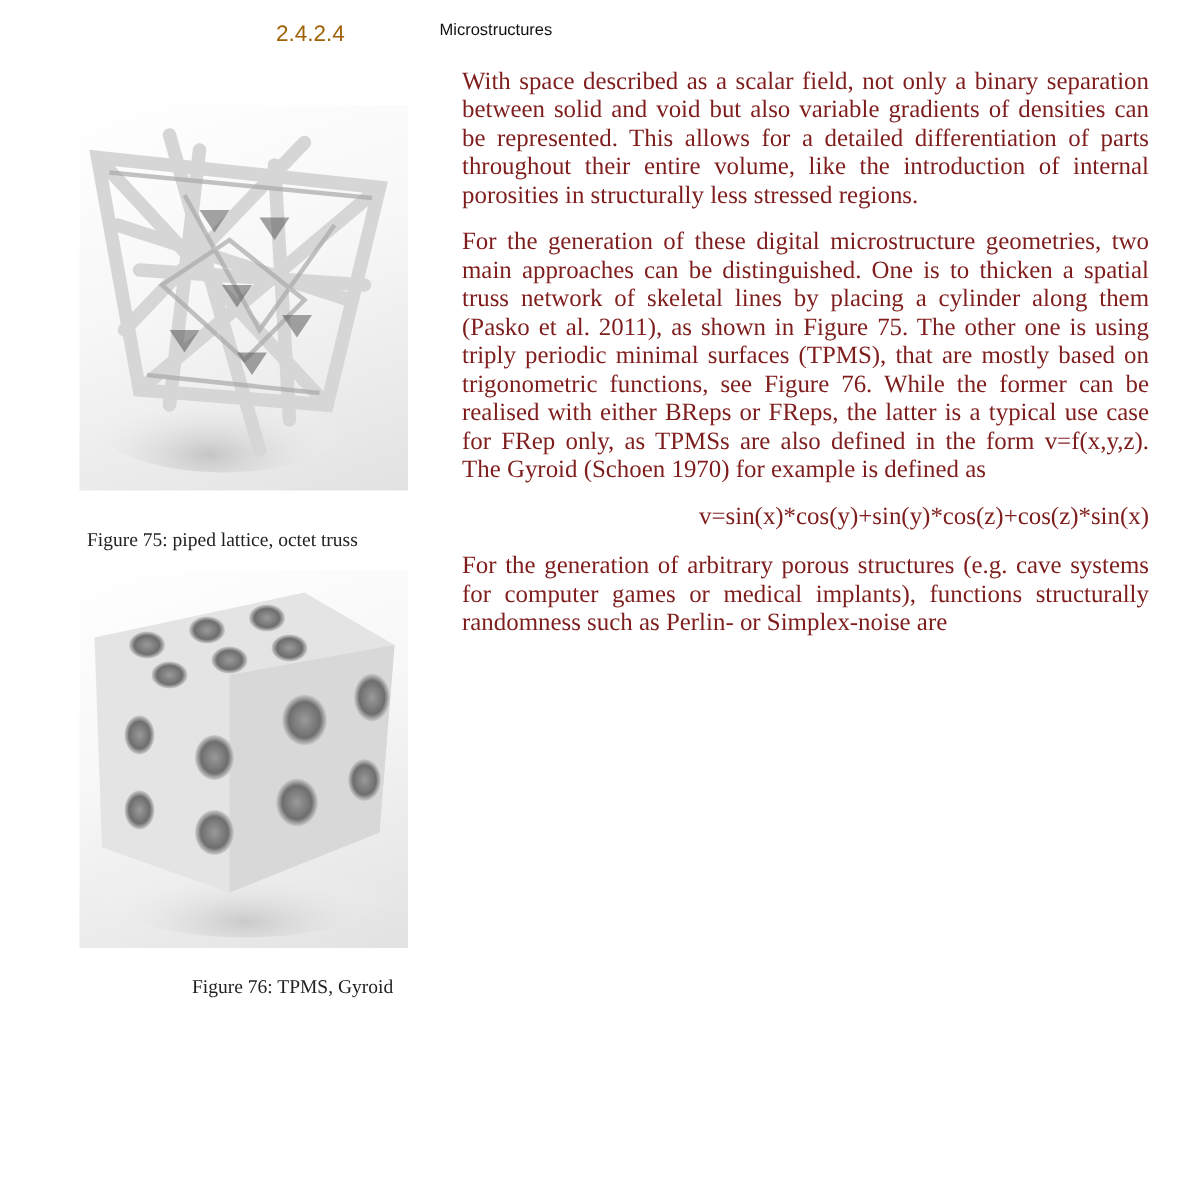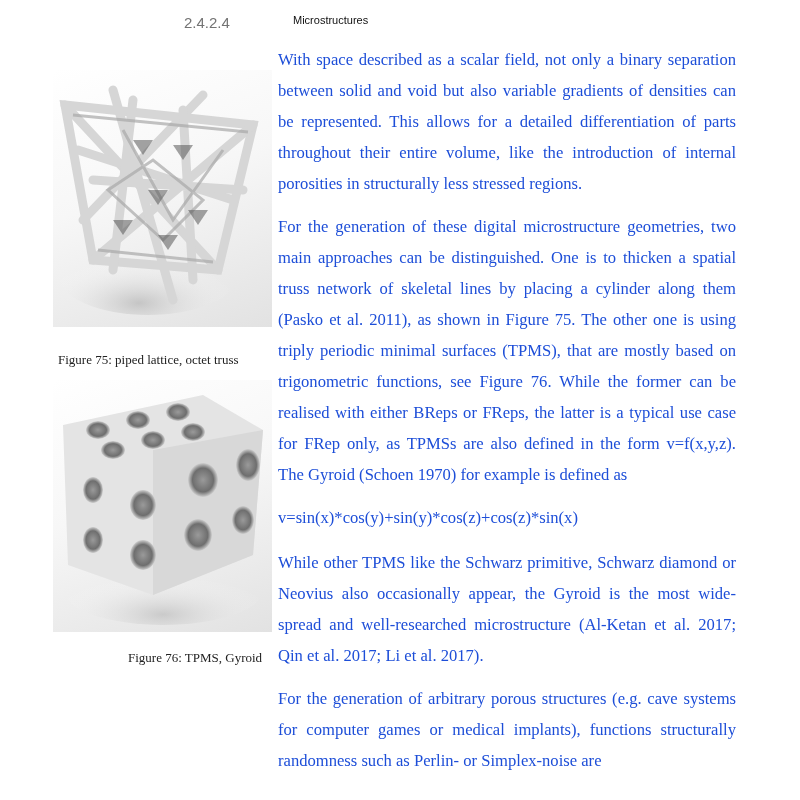--- a/index.html
+++ b/index.html
@@ -1,31 +1,31 @@
 <!DOCTYPE html>
 <html><head>
 <meta charset="utf-8">
 <style>
   html, body { margin: 0; padding: 0; background: #ffffff; }
   body { width: 800px; height: 800px; position: relative; overflow: hidden; color: #1a1a1a; }
   .heading-num {
     position: absolute; left: 184px; top: 14px;
-    font-family: "Liberation Sans", sans-serif; font-size: 15px; color: #737373;
+    font-family: "Liberation Sans", sans-serif; font-size: 15px; color: #a16207;
   }
   .heading-title {
     position: absolute; left: 293px; top: 14px;
     font-family: "Liberation Sans", sans-serif; font-size: 11px; color: #111;
   }
   .body-col {
-    position: absolute; left: 278px; top: 44px; width: 458px;
-    font-family: "Liberation Serif", serif; font-size: 16.6px; line-height: 31px; color: #1d4ed8;
+    position: absolute; left: 308px; top: 44px; width: 458px;
+    font-family: "Liberation Serif", serif; font-size: 16.6px; line-height: 19px; color: #7f1d1d;
   }
   .para { margin: 0 0 12px 0; text-align: justify; }
   .formula {
-    text-align: left; margin: 12px 0 14px 0;
+    text-align: right; margin: 12px 0 14px 0;
     font-family: "Liberation Serif", serif; font-size: 16.6px;
   }
   .figure-img {
     position: absolute; left: 53px; width: 219px; overflow: hidden;
     background: linear-gradient(160deg, #ffffff 0%, #f7f7f7 45%, #e2e2e2 100%);
   }
   #fig75 { top: 70px; height: 257px; }
   #fig76 { top: 380px; height: 252px; }
   .caption {
     position: absolute; font-family: "Liberation Serif", serif; font-size: 13px; color: #222; white-space: nowrap;
@@ -103,15 +103,14 @@
       <ellipse cx="190" cy="140" rx="11" ry="14"></ellipse>
     </g>
   </svg>
 </div>
 <div class="caption" id="cap76">Figure 76: TPMS, Gyroid</div>
 
 <div class="body-col">
   <p class="para">With space described as a scalar field, not only a binary separation between solid and void but also variable gradients of densities can be represented. This allows for a detailed differentiation of parts throughout their entire volume, like the introduction of internal porosities in structurally less stressed regions.</p>
   <p class="para">For the generation of these digital microstructure geometries, two main approaches can be distinguished. One is to thicken a spatial truss network of skeletal lines by placing a cylinder along them (Pasko et al. 2011), as shown in Figure 75. The other one is using triply periodic minimal surfaces (TPMS), that are mostly based on trigonometric functions, see Figure 76. While the former can be realised with either BReps or FReps, the latter is a typical use case for FRep only, as TPMSs are also defined in the form v=f(x,y,z). The Gyroid (Schoen 1970) for example is defined as</p>
   <div class="formula">v=sin(x)*cos(y)+sin(y)*cos(z)+cos(z)*sin(x)</div>
-  <p class="para">While other TPMS like the Schwarz primitive, Schwarz diamond or Neovius also occasionally appear, the Gyroid is the most wide-spread and well-researched microstructure (Al-Ketan et al. 2017; Qin et al. 2017; Li et al. 2017).</p>
   <p class="para">For the generation of arbitrary porous structures (e.g. cave systems for computer games or medical implants), functions structurally randomness such as Perlin- or Simplex-noise are</p>
 </div>
 
 </body></html>

